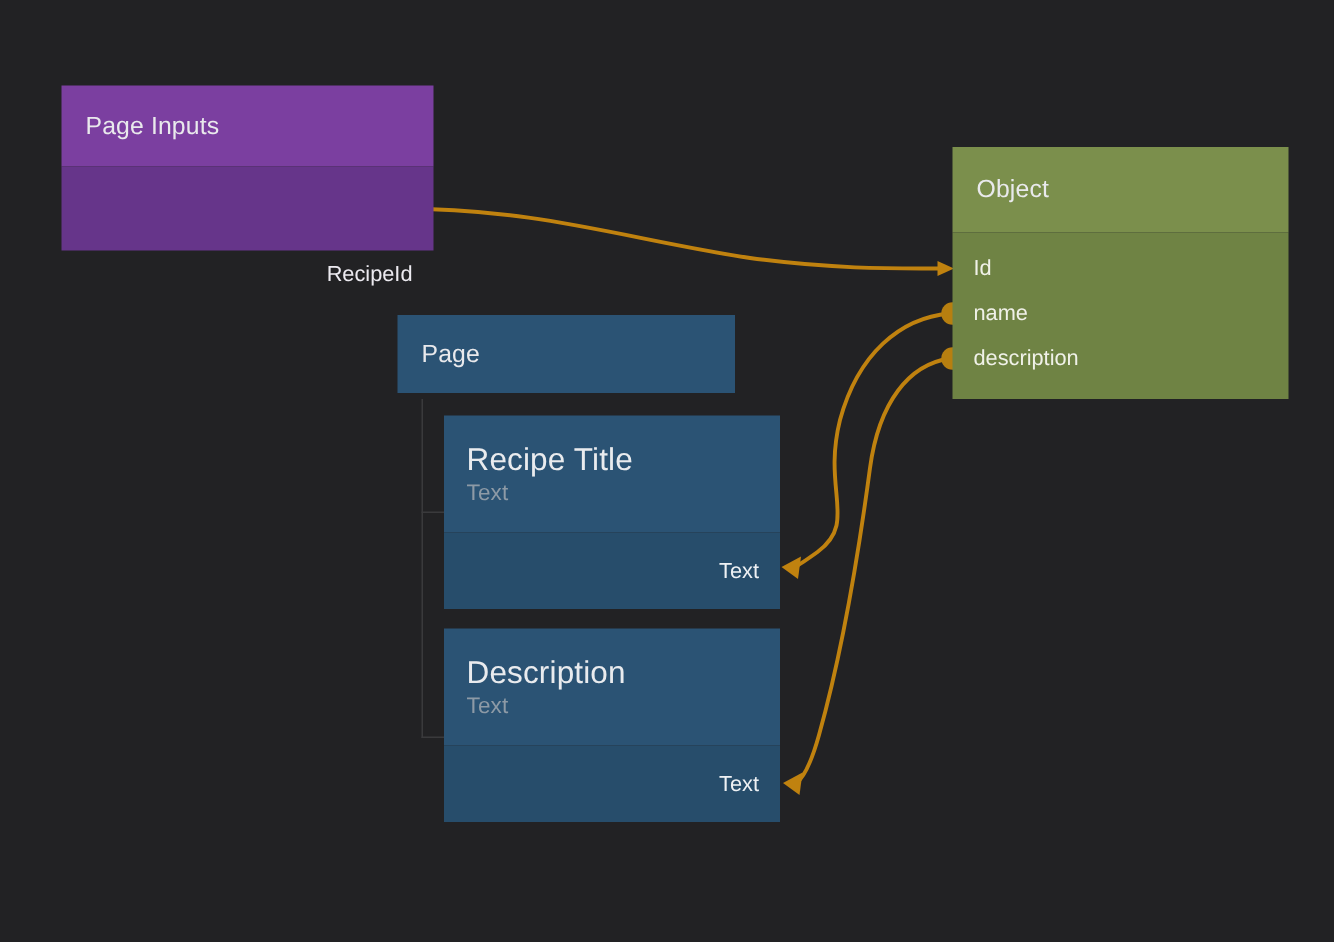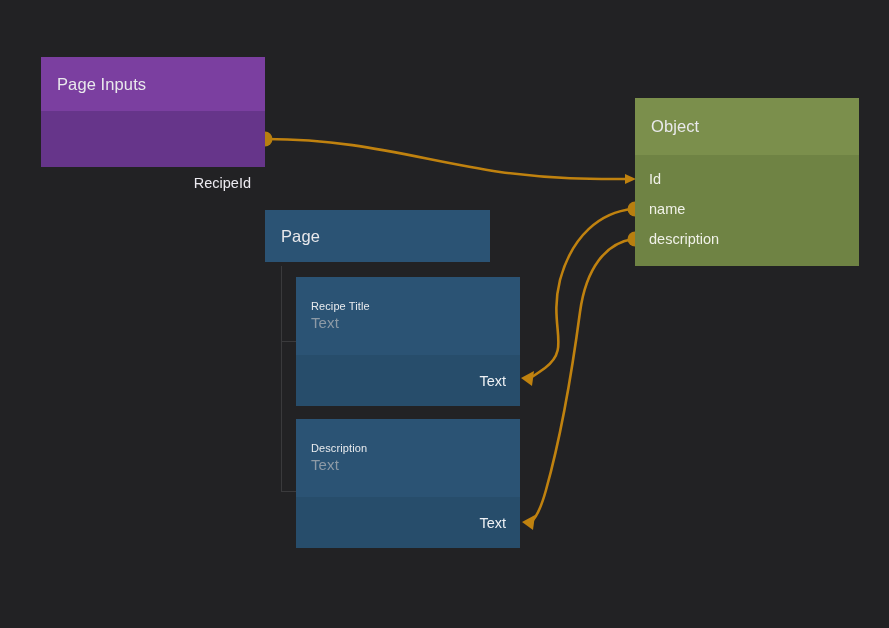--- a/index.html
+++ b/index.html
@@ -33,21 +33,21 @@
     font-size: 16.5px;
     letter-spacing: 0.1px;
     padding: 0 16px;
   }
   .node-body {
     box-sizing: border-box;
     position: relative;
   }
 
   
-  .node-inputs { left: 41px; top: 57px; width: 224px; height: 110px; }
+  .node-inputs { left: 41px; top: 57px; width: 248px; height: 110px; }
   .node-inputs .node-header { height: 54px; background: #7b3fa0; }
   .node-inputs .node-body   { height: 56px; background: #66358a; }
   .port-row-right {
     position: absolute;
     right: 14px;
     transform: translateY(-50%);
     color: #eceaf0;
     font-size: 14.5px;
     white-space: nowrap;
     margin-top: 44px;
@@ -73,21 +73,21 @@
   .card { position: absolute; left: 296px; width: 224px; }
   .card .node-header {
     height: 78px;
     background: #2b5374;
     flex-direction: column;
     align-items: flex-start;
     justify-content: center;
     padding-left: 15px;
     line-height: 1.25;
   }
-  .card .card-title { font-size: 11px; color: #e9ebee; }
+  .card .card-title { font-size: 21px; color: #e9ebee; }
   .card .card-subtitle { font-size: 15px; color: #8d9aa6; }
   .card .node-body { height: 51px; background: #274d6b; }
 
   .card-recipe { top: 277px; height: 129px; }
   .card-desc   { top: 419px; height: 129px; }
 
   .slot-label {
     position: absolute;
     right: 14px;
     top: 50%;

